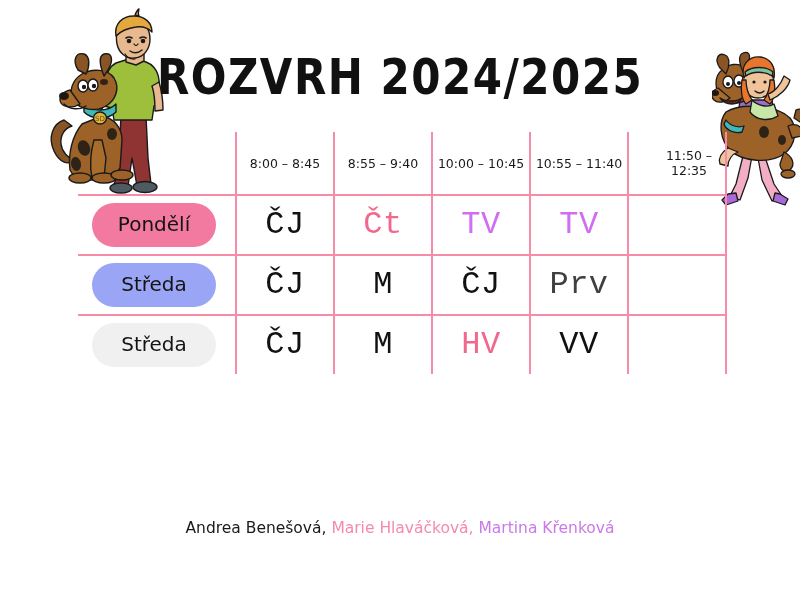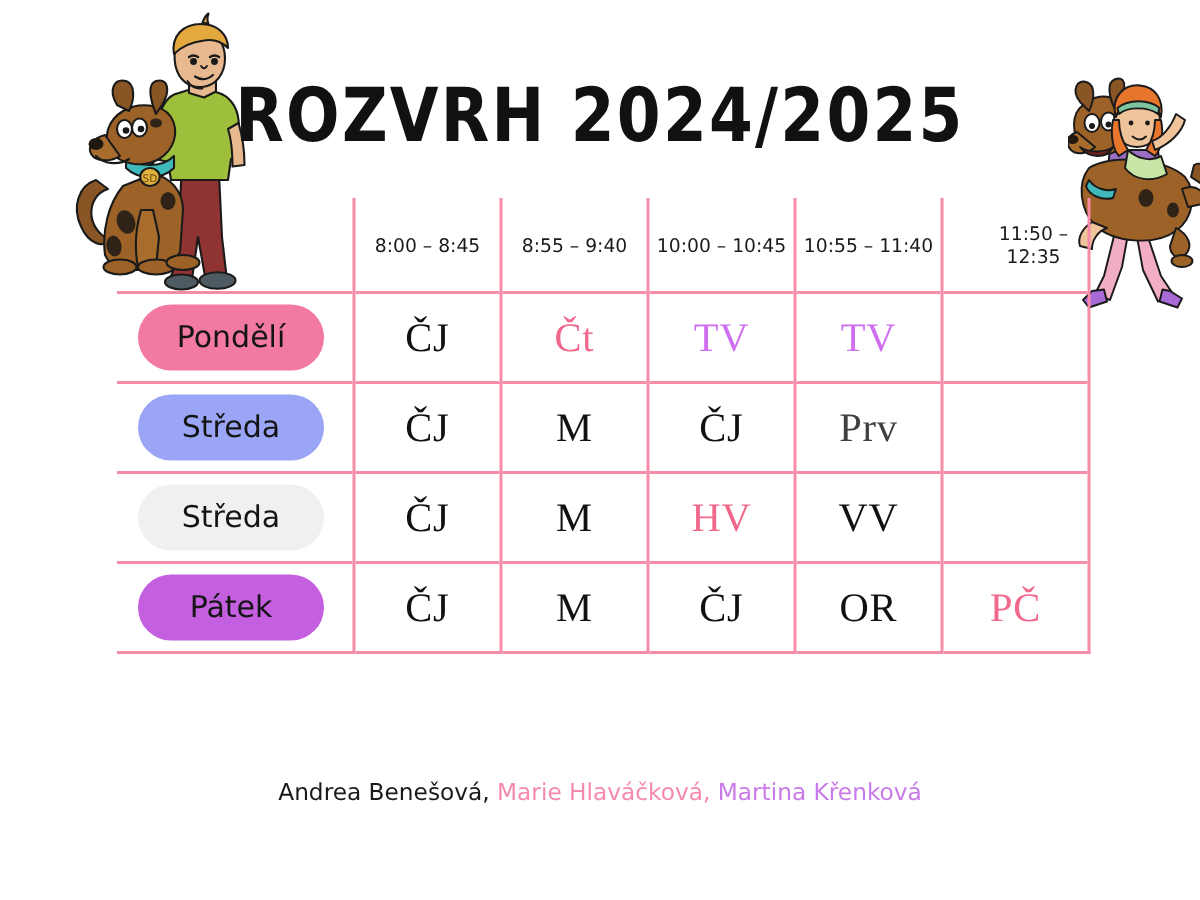--- a/index.html
+++ b/index.html
@@ -103,24 +103,24 @@
     padding: 9px 0 11px 0;
     border-radius: 26px;
     text-align: center;
     font-size: 20px;
     color: #141414;
     font-family: "DejaVu Sans", sans-serif;
   }
 
   
   .subj {
-    font-size: 27px;
+    font-size: 32px;
     line-height: 1;
     color: #111111;
-    font-family: Liberation Serif, serif;
+    font-family: Liberation Mono, monospace;
     letter-spacing: 0.5px;
   }
 
   
   .footer {
     position: absolute;
     left: 0;
     top: 519px;
     width: 800px;
     text-align: center;
@@ -319,30 +319,20 @@
             <span class="pill" style="background-color: rgb(240, 240, 240);">Středa</span>
           </td>
           <td><span class="subj" style="color: rgb(17, 17, 17);">ČJ</span></td>
           <td><span class="subj" style="color: rgb(17, 17, 17);">M</span></td>
           <td><span class="subj" style="color: rgb(242, 103, 140);">HV</span></td>
           <td><span class="subj" style="color: rgb(17, 17, 17);">VV</span></td>
           <td class="last-cell"><span class="subj" style="color: rgb(17, 17, 17);"></span></td>
         </tr>
 
 
-        <tr class="day-row last-row">
-          <td class="day-cell">
-            <span class="pill" style="background-color: rgb(196, 95, 224);">Pátek</span>
-          </td>
-          <td><span class="subj" style="color: rgb(17, 17, 17);">ČJ</span></td>
-          <td><span class="subj" style="color: rgb(17, 17, 17);">M</span></td>
-          <td><span class="subj" style="color: rgb(17, 17, 17);">ČJ</span></td>
-          <td><span class="subj" style="color: rgb(17, 17, 17);">OR</span></td>
-          <td class="last-cell"><span class="subj" style="color: rgb(242, 103, 140);">PČ</span></td>
-        </tr>
 
       </tbody>
     </table>
   </div>
 
   <div class="footer">
     <span class="nm dark">Andrea Benešová,</span>
     <span class="nm pink">Marie Hlaváčková,</span>
     <span class="nm purple">Martina Křenková</span>
   </div>

